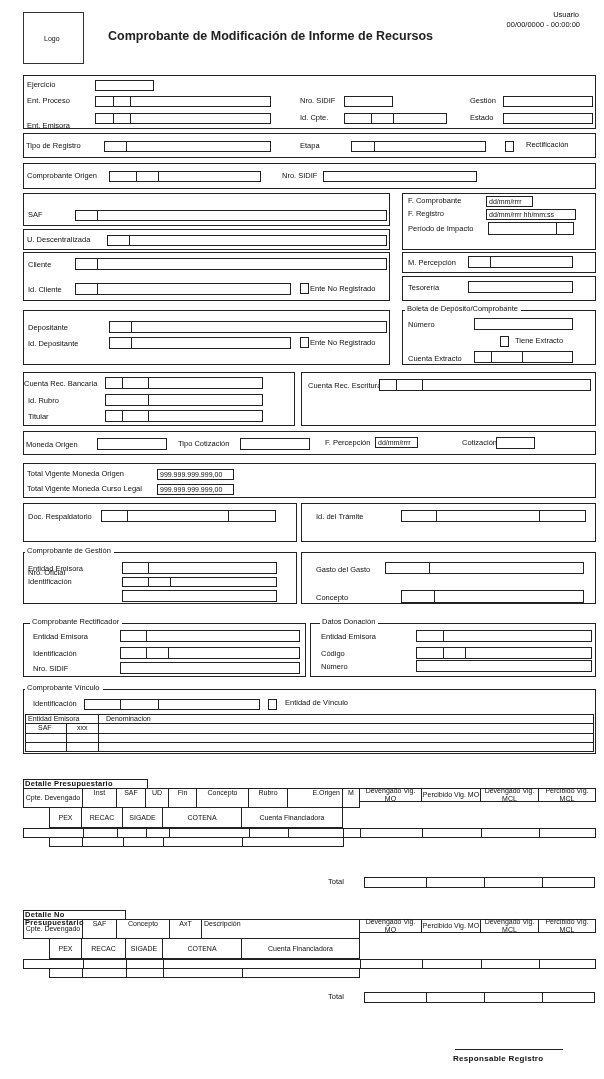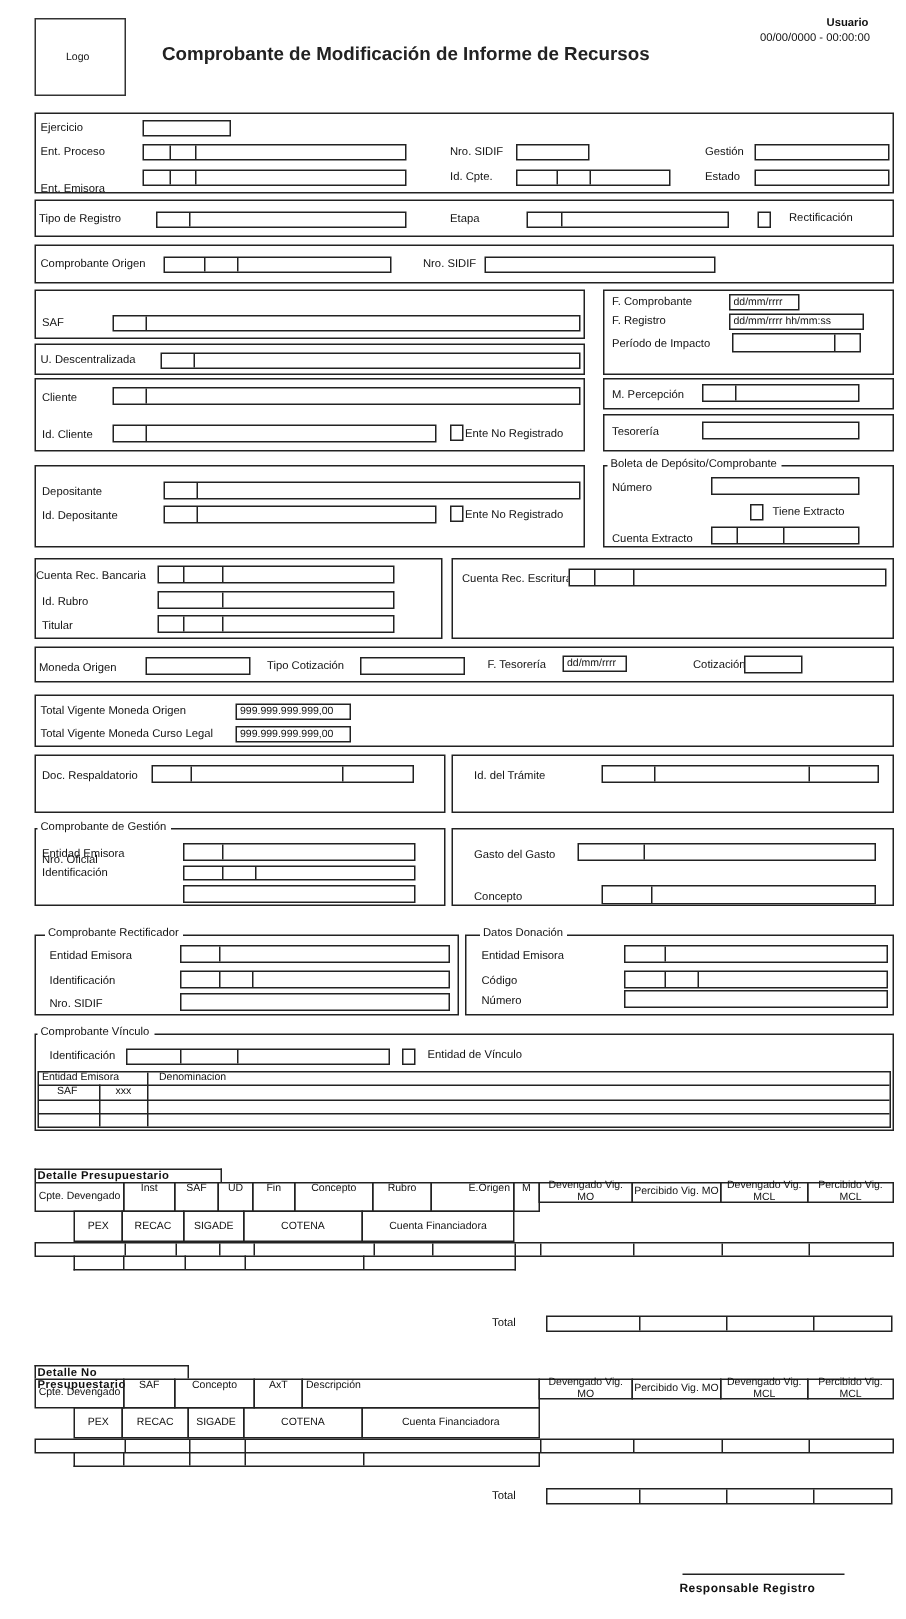--- a/index.html
+++ b/index.html
@@ -17,21 +17,21 @@
   .cell { position: absolute; border: 1px solid #222; font-size: 7px; line-height: 8px; text-align: center; display: flex; align-items: center; justify-content: center; }
   .hline { position: absolute; height: 1px; background: #222; }
 </style>
 </head>
 <body>
 
 <div class="box" style="left:23px;top:12px;width:61px;height:52px;border-color:#333;">
   <div class="lbl" style="left:20px;top:21px;font-size:7px;">Logo</div>
 </div>
 <div class="abs" style="left:108px;top:29px;font-size:12.5px;font-weight:bold;color:#222;white-space:nowrap;">Comprobante de Modificación de Informe de Recursos</div>
-<div class="abs" style="right:25px;top:10px;font-size:7.5px;font-weight:bold;padding-left:25px;">Usuario</div>
+<div class="abs" style="right:25px;top:10px;font-size:7.5px;font-weight:normal;padding-left:25px;">Usuario</div>
 <div class="abs" style="right:24px;top:20px;font-size:7.5px;">00/00/0000 - 00:00:00</div>
 
 <div class="box" style="left:23px;top:75px;width:573px;height:54px;"></div>
 <div class="lbl" style="left:27px;top:80px;">Ejercicio</div>
 <div class="fld" style="left:95px;top:80px;width:59px;"></div>
 
 <div class="lbl" style="left:27px;top:96px;">Ent. Proceso</div>
 <div class="fld" style="left:95px;top:96px;width:176px;">
     <div class="seg" style="width:18px"></div>
     <div class="seg" style="width:17px"></div>
@@ -191,21 +191,21 @@
     <div class="seg" style="width:17px"></div>
     <div class="seg" style="width:26px"></div>
     <div class="seg"></div>
   </div>
 
 <div class="box" style="left:23px;top:431px;width:573px;height:24px;"></div>
 <div class="lbl" style="left:26px;top:440px;">Moneda Origen</div>
 <div class="fld" style="left:97px;top:438px;width:70px;height:12px;"></div>
 <div class="lbl" style="left:178px;top:439px;">Tipo Cotización</div>
 <div class="fld" style="left:240px;top:438px;width:70px;height:12px;"></div>
-<div class="lbl" style="left:325px;top:438px;">F. Tesorería</div>
+<div class="lbl" style="left:325px;top:438px;">F. Percepción</div>
 <div class="fld" style="left:375px;top:437px;width:43px;height:11px;">
     <span class="txt">dd/mm/rrrr</span>
   </div>
 <div class="lbl" style="left:462px;top:438px;">Cotización</div>
 <div class="fld" style="left:496px;top:437px;width:39px;height:12px;"></div>
 
 <div class="box" style="left:23px;top:463px;width:573px;height:35px;"></div>
 <div class="lbl" style="left:27px;top:469px;">Total Vigente Moneda Origen</div>
 <div class="fld" style="left:157px;top:469px;width:77px;height:11px;">
     <span class="txt">999.999.999.999,00</span>

